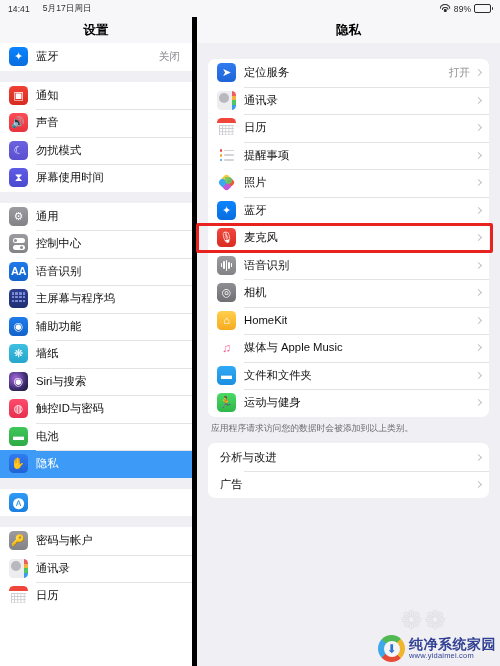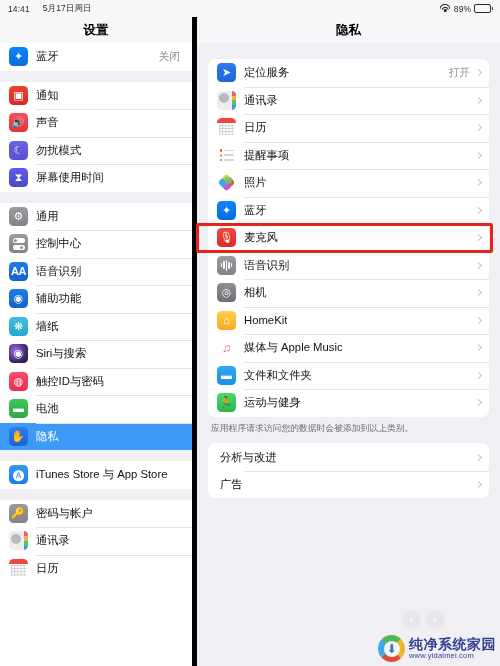--- a/index.html
+++ b/index.html
@@ -366,20 +366,45 @@
               </span>
               <span class="row-label">控制中心</span>
             </div>
             <div class="row">
               <span class="row-icon ic-display">
                 <span class="glyph">AA</span>
               </span>
               <span class="row-label">语音识别</span>
             </div>
             <div class="row">
+              <span class="row-icon ic-home">
+                <span class="homedock-art">
+                  <span class="r">
+                    <i></i>
+                    <i></i>
+                    <i></i>
+                    <i></i>
+                  </span>
+                  <span class="r">
+                    <i></i>
+                    <i></i>
+                    <i></i>
+                    <i></i>
+                  </span>
+                  <span class="r">
+                    <i></i>
+                    <i></i>
+                    <i></i>
+                    <i></i>
+                  </span>
+                </span>
+              </span>
+              <span class="row-label">主屏幕与程序坞</span>
+            </div>
+            <div class="row">
               <span class="row-icon ic-access">
                 <span class="glyph">◉</span>
               </span>
               <span class="row-label">辅助功能</span>
             </div>
             <div class="row">
               <span class="row-icon ic-wallpaper">
                 <span class="glyph">❋</span>
               </span>
               <span class="row-label">墙纸</span>
@@ -408,21 +433,20 @@
               </span>
               <span class="row-label">隐私</span>
             </div>
           </div>
           <div class="sb-gap"></div>
           <div class="sb-group">
             <div class="row">
               <span class="row-icon ic-itunes">
                 <span class="glyph">🅐</span>
               </span>
-              <span class="row-label">iTunes Store 与 App Store</span>
             </div>
           </div>
           <div class="sb-gap"></div>
           <div class="sb-group">
             <div class="row">
               <span class="row-icon ic-passwords">
                 <span class="glyph">🔑</span>
               </span>
               <span class="row-label">密码与帐户</span>
             </div>

